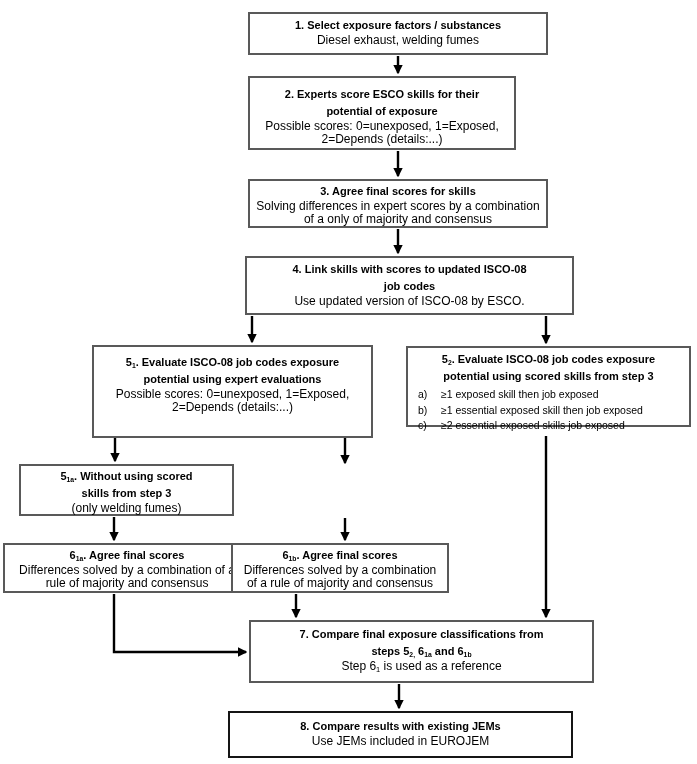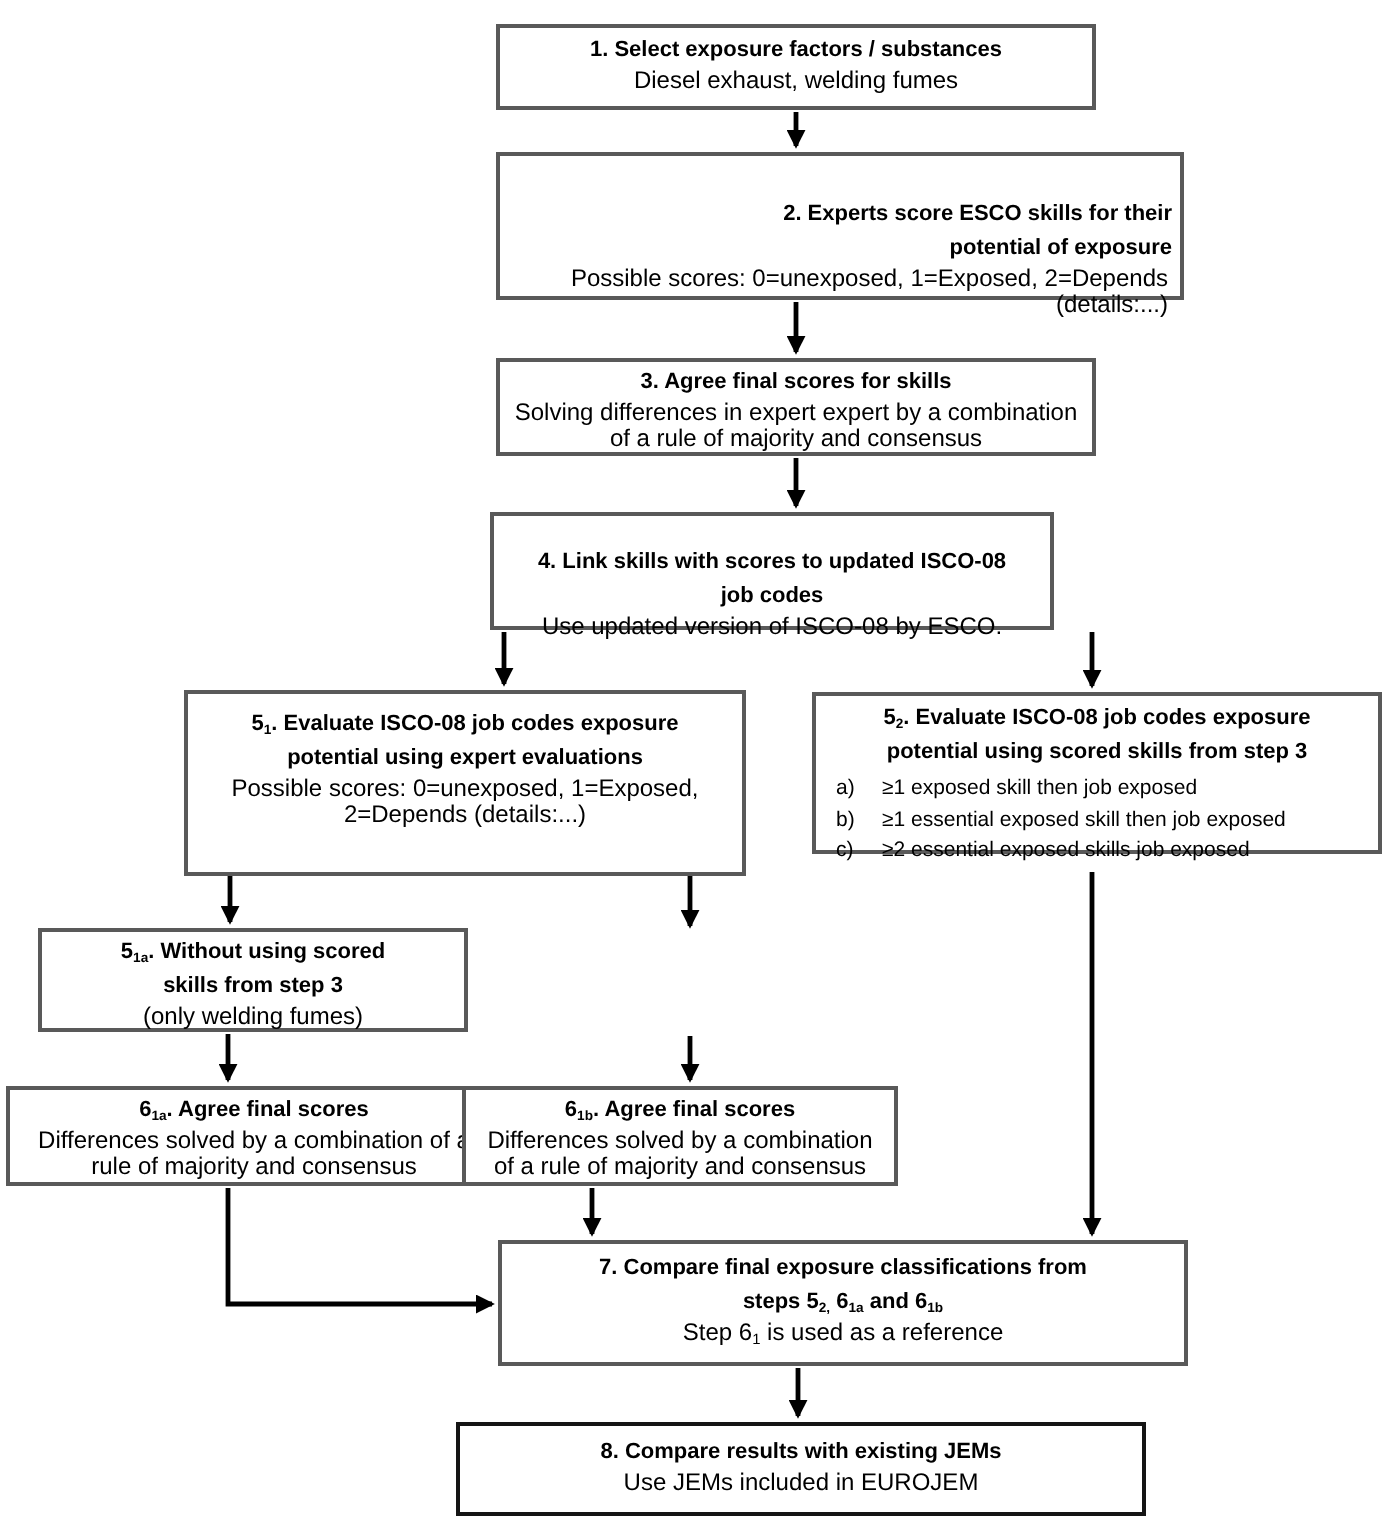--- a/index.html
+++ b/index.html
@@ -62,31 +62,31 @@
       <line x1="546" y1="436" x2="546" y2="617" marker-end="url(#ah)"></line>
       <line x1="399" y1="684" x2="399" y2="708" marker-end="url(#ah)"></line>
     </g>
   </svg>
 
   <div class="box" style="left:248px;top:12px;width:300px;height:43px;padding-top:3px;">
     <div class="title">1. Select exposure factors / substances</div>
     <div class="sub">Diesel exhaust, welding fumes</div>
   </div>
 
-  <div class="box" style="left:248px;top:76px;width:344px;height:74px;padding-top:21px;text-align:right;">
+  <div class="box" style="left:248px;top:76px;width:268px;height:74px;padding-top:8px;">
     <div class="title">2. Experts score ESCO skills for their<br>potential of exposure</div>
     <div class="sub">Possible scores: 0=unexposed, 1=Exposed, 2=Depends (details:...)</div>
   </div>
 
   <div class="box" style="left:248px;top:179px;width:300px;height:49px;padding-top:2px;">
     <div class="title">3. Agree final scores for skills</div>
-    <div class="sub">Solving differences in expert expert by a combination of a rule of majority and consensus</div>
+    <div class="sub">Solving differences in expert scores by a combination of a only of majority and consensus</div>
   </div>
 
-  <div class="box" style="left:245px;top:256px;width:282px;height:59px;padding-top:15px;">
+  <div class="box" style="left:245px;top:256px;width:329px;height:59px;padding-top:3px;">
     <div class="title">4. Link skills with scores to updated ISCO-08<br>job codes</div>
     <div class="sub">Use updated version of ISCO-08 by ESCO.</div>
   </div>
 
   <div class="box" style="left:92px;top:345px;width:281px;height:93px;padding-top:7px;">
     <div class="title">5<sub>1</sub>. Evaluate ISCO-08 job codes exposure<br>potential using expert evaluations</div>
     <div class="sub">Possible scores: 0=unexposed, 1=Exposed,<br>2=Depends (details:...)</div>
   </div>
 
   <div class="box" style="left:406px;top:346px;width:285px;height:81px;padding-top:3px;">

